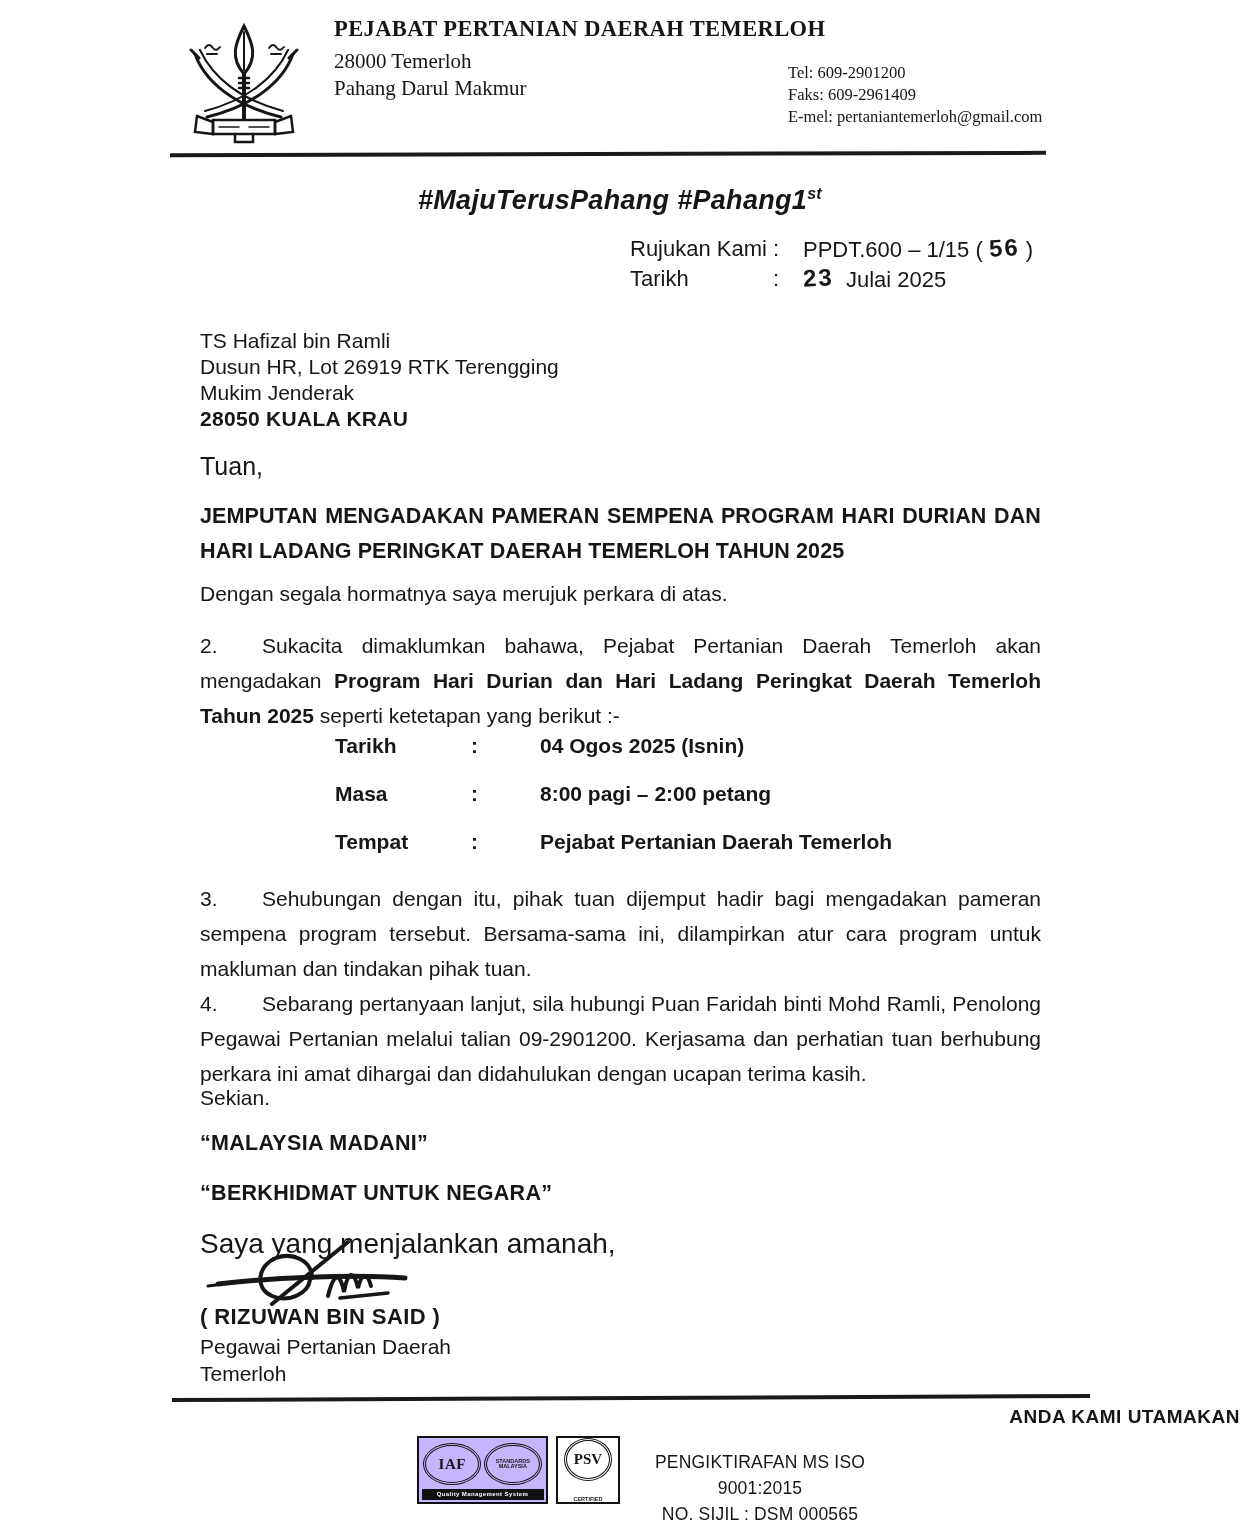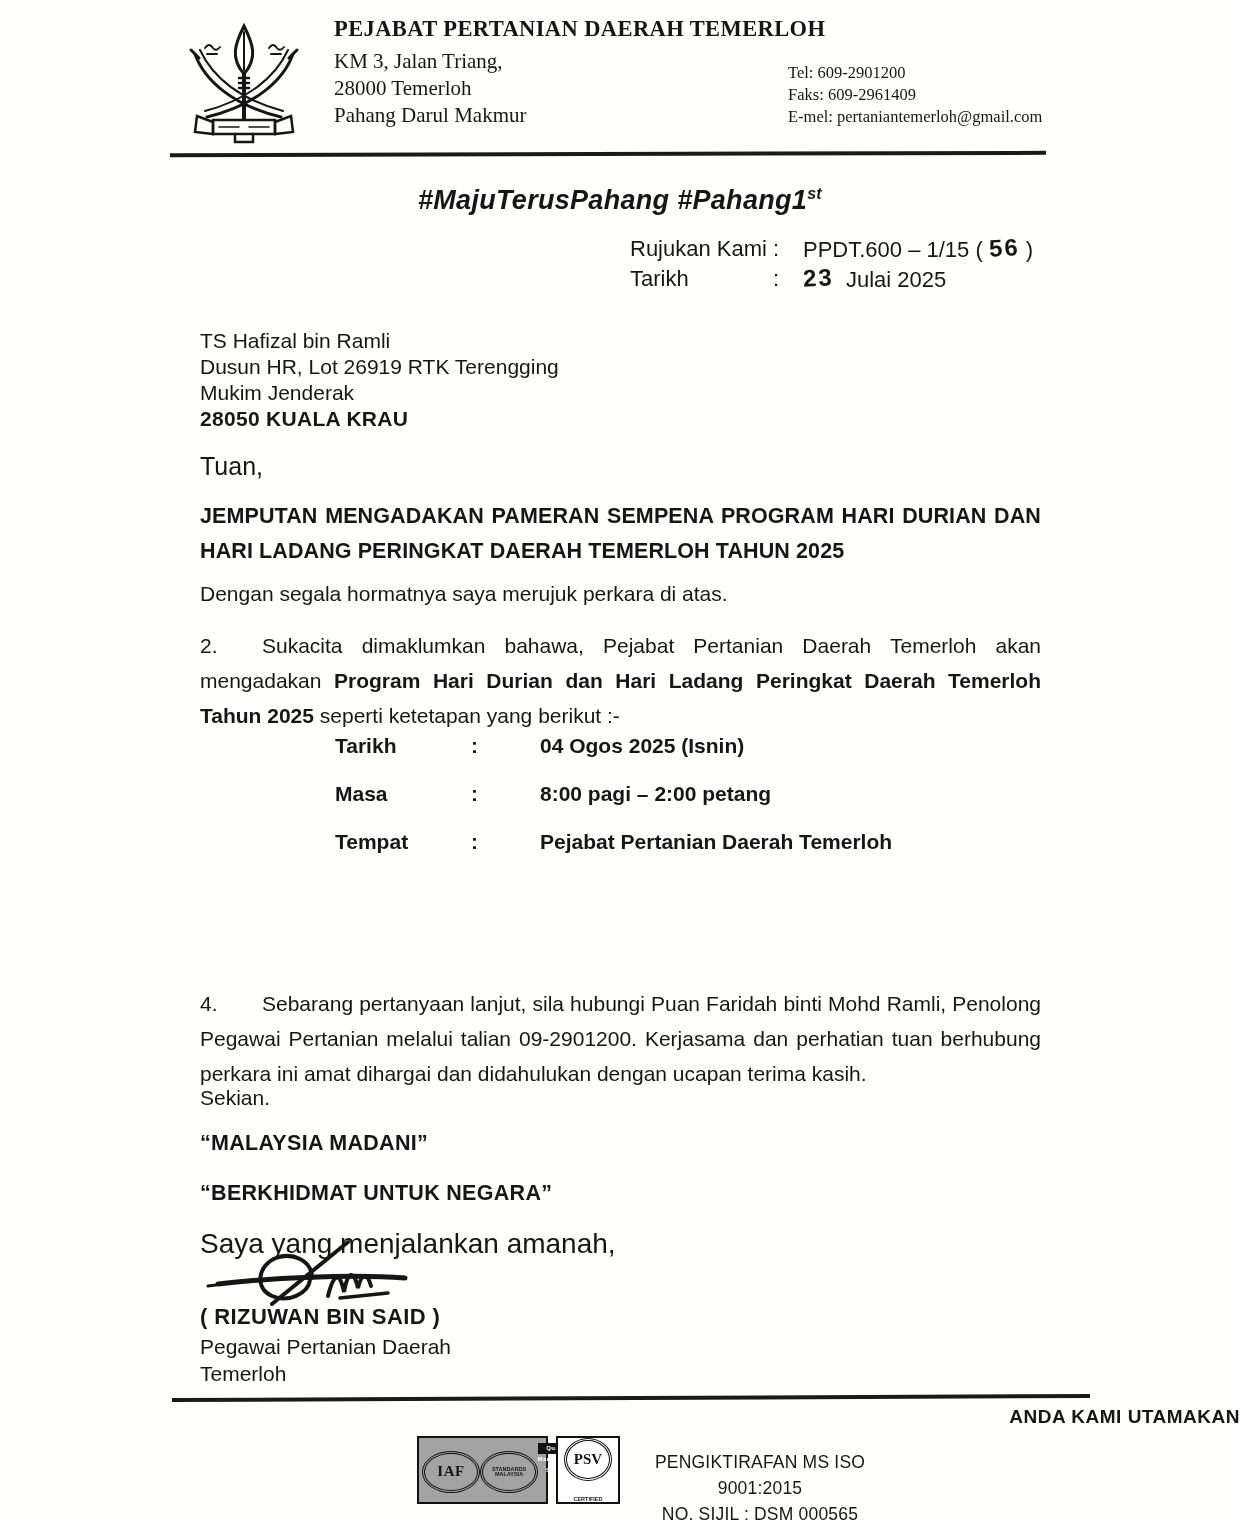--- a/index.html
+++ b/index.html
@@ -52,21 +52,21 @@
   .slogan2 { left:200px; top:1181px; }
   .valediction { left:200px; top:1228px; font-size:28px; }
   .signature { left:200px; top:1238px; }
 
   .signatory { left:200px; top:1303px; font-size:21px; line-height:27px; }
   .signatory .name { font-size:22px; font-weight:bold; letter-spacing:.4px; margin-bottom:3px; }
 
   .rule-bottom { left:172px; top:1396px; width:918px; height:4px; background:#1a1a1a; transform:rotate(-0.25deg); }
   .motto { left:0; right:0; top:1406px; text-align:right; font-size:19px; font-weight:bold; letter-spacing:.5px; }
 
-  .badge-box1 { left:417px; top:1436px; width:131px; height:68px; border:2.5px solid #111; background:#a3a3a3; padding:3px 3px 0 3px; display:flex; flex-direction:row; }
+  .badge-box1 { left:417px; top:1436px; width:131px; height:68px; border:2.5px solid #111; background:#c4b5fd; padding:3px 3px 0 3px; display:flex; flex-direction:column; }
   .badge-ovals { flex:1; display:flex; align-items:center; justify-content:space-around; }
   .oval { border:3.5px double #111; border-radius:50%; width:58px; height:42px; display:flex; flex-direction:column; align-items:center; justify-content:center; }
   .oval .big { font-family:"Liberation Serif", serif; font-weight:bold; font-size:15px; letter-spacing:.5px; }
   .oval .tiny { font-size:5.5px; font-weight:bold; line-height:5px; }
   .qms-bar { height:11px; background:#111; color:#fff; font-size:6px; font-weight:bold; text-align:center; line-height:11px; letter-spacing:.4px; margin:2px -0.5px 2px -0.5px; }
   .badge-box2 { left:556px; top:1436px; width:64px; height:68px; border:2.5px solid #111; background:#fff; display:flex; flex-direction:column; align-items:center; justify-content:center;gap:14px; }
   .psv-circle { border:3.5px double #111; border-radius:50%; width:48px; height:48px; display:flex; align-items:center; justify-content:center; }
   .psv-circle .big { font-family:"Liberation Serif", serif; font-weight:bold; font-size:15px; }
   .psv-sub { font-size:5.5px; font-weight:bold; margin-top:1px; }
 
@@ -99,21 +99,20 @@
       <path class="ink" stroke-width="2.5" d="M30 100 L92 100 L92 114 L30 114 Z"></path>
       <path class="ink" stroke-width="2.5" d="M30 102 L14 96 L12 112 L30 114 Z"></path>
       <path class="ink" stroke-width="2.5" d="M92 102 L108 96 L110 112 L92 114 Z"></path>
       <path class="ink" stroke-width="1.5" d="M36 107 l20 0 M66 107 l20 0"></path>
       <path class="ink" stroke-width="2.5" d="M52 114 l0 8 l18 0 l0 -8"></path>
     </svg>
   </div>
 
   <div class="abs org-block">
     <div class="org-name">PEJABAT PERTANIAN DAERAH TEMERLOH</div>
-    <div class="org-addr">KM 3, Jalan Triang,</div>
     <div class="org-addr">28000 Temerloh</div>
     <div class="org-addr">Pahang Darul Makmur</div>
   </div>
 
   <div class="abs contact-block">
     <div>Tel: 609-2901200</div>
     <div>Faks: 609-2961409</div>
     <div>E-mel: pertaniantemerloh@gmail.com</div>
   </div>
 
@@ -165,20 +164,23 @@
       <span class="dt-colon">:</span>
       <span>8:00 pagi – 2:00 petang</span>
     </div>
     <div class="dt-row">
       <span class="dt-label">Tempat</span>
       <span class="dt-colon">:</span>
       <span>Pejabat Pertanian Daerah Temerloh</span>
     </div>
   </div>
 
+  <div class="abs body-par para3">
+    <span class="num">3.</span><span>Sehubungan dengan itu, pihak tuan dijemput hadir bagi mengadakan pameran sempena program tersebut. Bersama-sama ini, dilampirkan atur cara program untuk makluman dan tindakan pihak tuan.</span>
+  </div>
 
   <div class="abs body-par para4">
     <span class="num">4.</span><span>Sebarang pertanyaan lanjut, sila hubungi Puan Faridah binti Mohd Ramli, Penolong Pegawai Pertanian melalui talian 09-2901200. Kerjasama dan perhatian tuan berhubung perkara ini amat dihargai dan didahulukan dengan ucapan terima kasih.</span>
   </div>
 
   <div class="abs sekian">Sekian.</div>
   <div class="abs slogan slogan1">“MALAYSIA MADANI”</div>
   <div class="abs slogan slogan2">“BERKHIDMAT UNTUK NEGARA”</div>
   <div class="abs valediction">Saya yang menjalankan amanah,</div>
 

